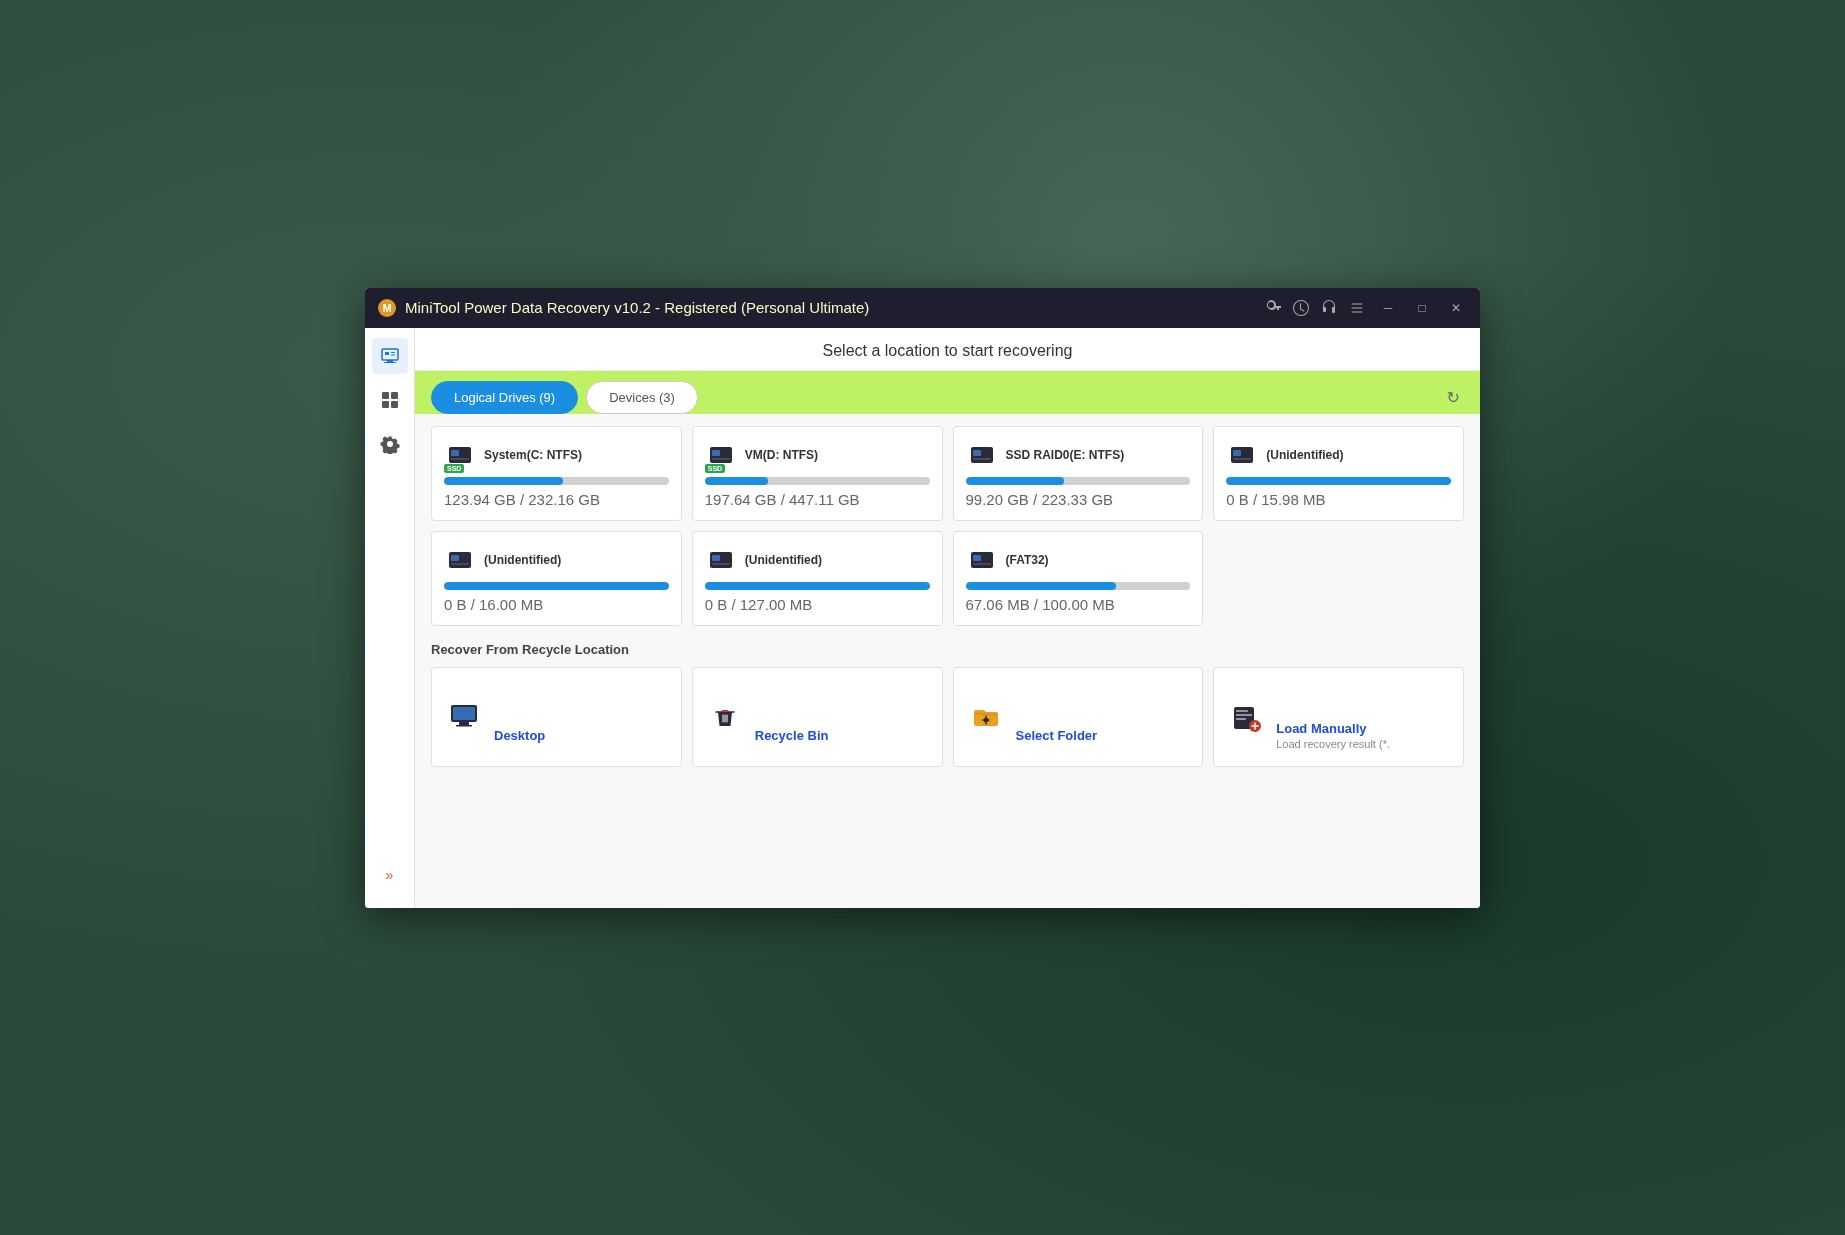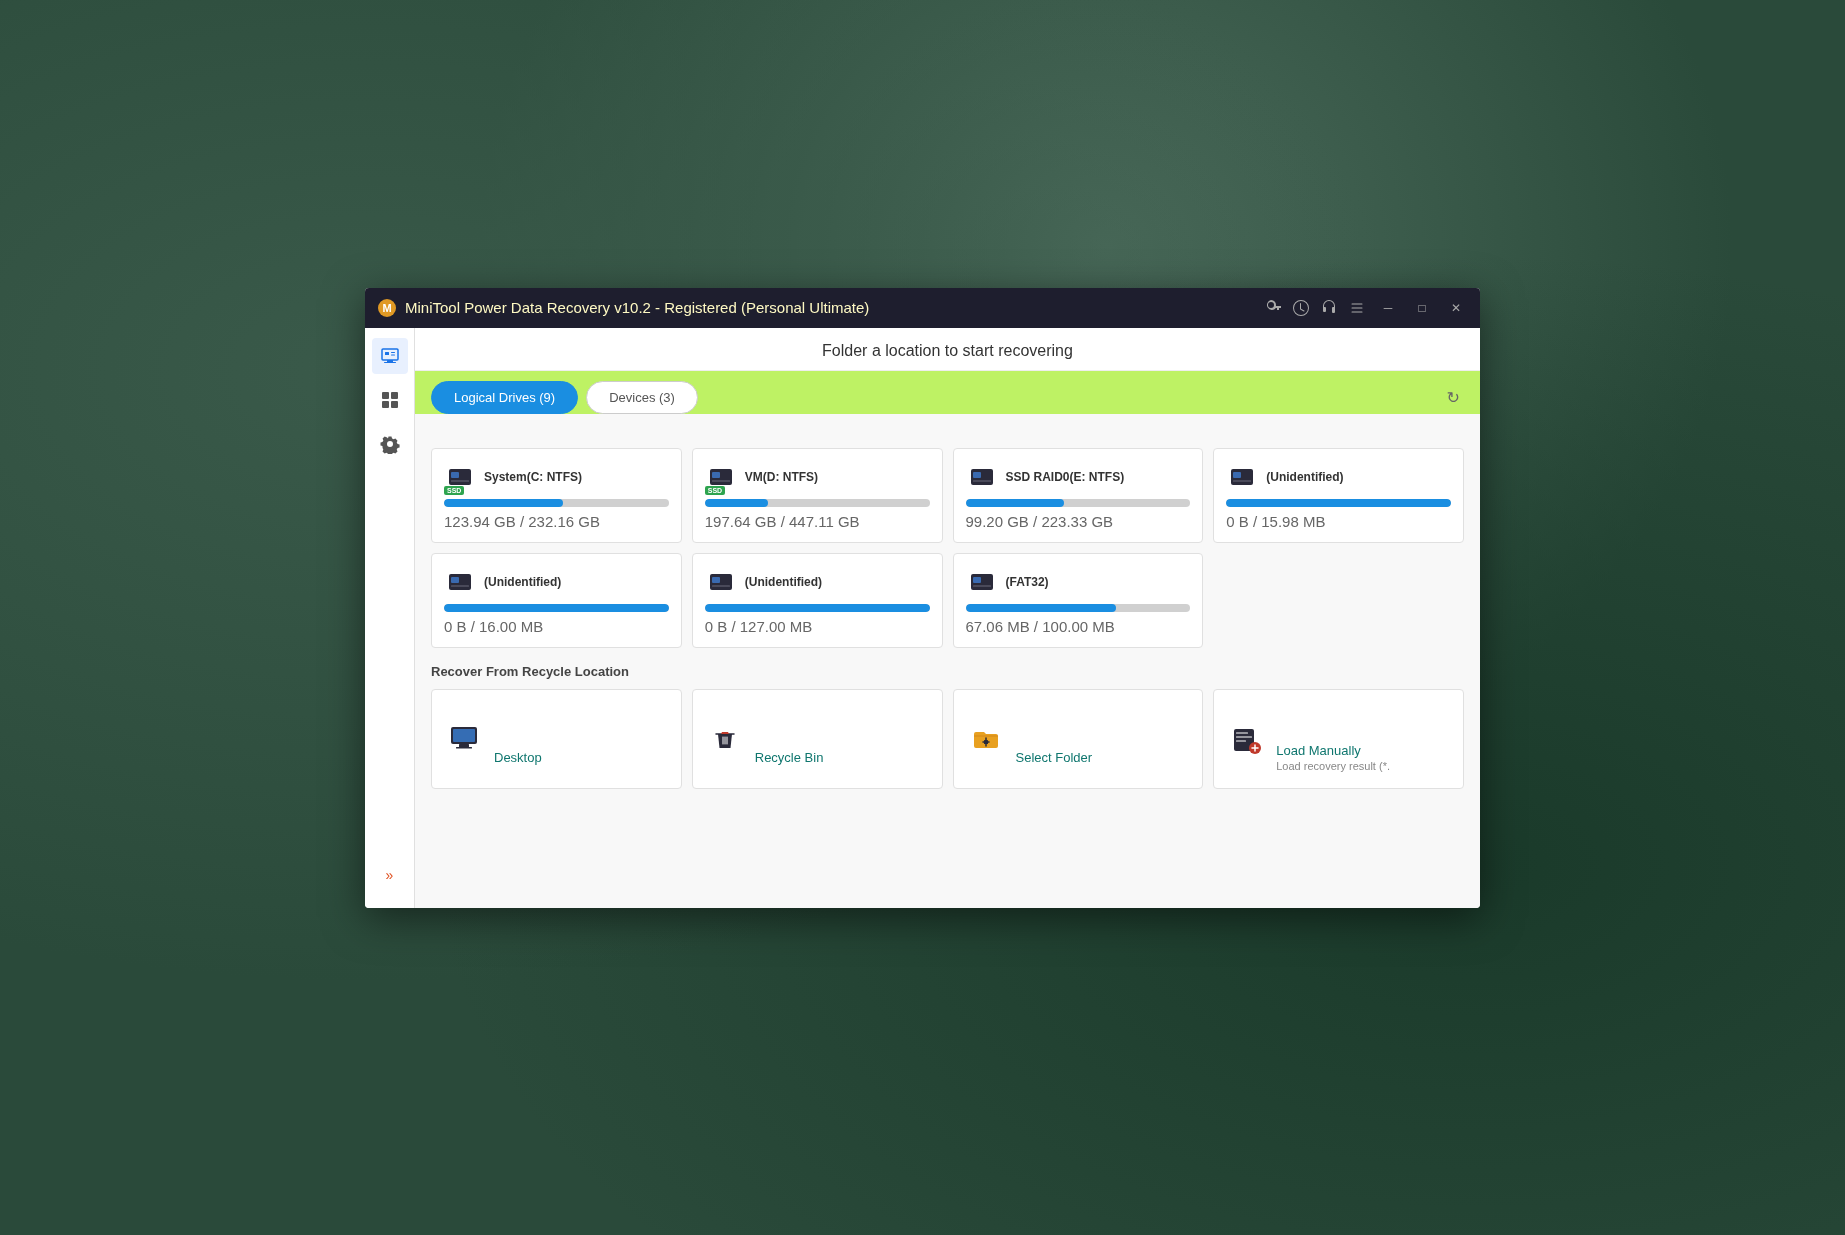--- a/index.html
+++ b/index.html
@@ -195,21 +195,20 @@
       flex: 1;
       overflow-y: auto;
       padding: 12px 16px;
     }
 
     .drives-grid {
       display: grid;
       grid-template-columns: repeat(4, 1fr);
       gap: 10px;
       margin-bottom: 16px;
-      margin-top: 22px;
     }
 
     .drive-card {
       background: #fff;
       border: 1px solid #e0e0e0;
       border-radius: 4px;
       padding: 12px;
       cursor: pointer;
       display: flex;
       flex-direction: column;
@@ -306,22 +305,22 @@
       align-items: center;
       justify-content: center;
     }
 
     .location-icon svg { width: 30px; height: 30px; }
 
     .location-text {}
 
     .location-name {
       font-size: 13px;
-      font-weight: 400;
-      color: #0f766e;
+      font-weight: 700;
+      color: #1d4ed8;
       margin-top: 37px;
     }
 
     .location-sub {
       font-size: 11px;
       color: #888;
       margin-top: 2px;
     }
   </style>
 </head>
@@ -395,21 +394,21 @@
         <svg viewBox="0 0 20 20" fill="currentColor">
           <path d="M8.5 2.5h3l.5 2a5.5 5.5 0 0 1 1.5.87l1.9-.8 2.1 2.1-.8 1.9c.37.47.66.98.87 1.53l2 .5v3l-2 .5a5.5 5.5 0 0 1-.87 1.5l.8 1.9-2.1 2.1-1.9-.8a5.5 5.5 0 0 1-1.5.87l-.5 2h-3l-.5-2a5.5 5.5 0 0 1-1.5-.87l-1.9.8-2.1-2.1.8-1.9A5.5 5.5 0 0 1 2.5 12l-2-.5v-3l2-.5c.21-.55.5-1.06.87-1.53l-.8-1.9 2.1-2.1 1.9.8A5.5 5.5 0 0 1 8 4.5l.5-2zM10 7a3 3 0 1 0 0 6 3 3 0 0 0 0-6z"></path>
         </svg>
       </div>
       <div class="sidebar-bottom">
         <div class="sidebar-chevron">»</div>
       </div>
     </div>
 
     <div class="content">
-      <div class="content-header">Folder a location to start recovering</div>
+      <div class="content-header">Select a location to start recovering</div>
 
       <div class="tabs-bar">
         <div class="tab active">Logical Drives (9)</div>
         <div class="tab inactive" style="margin-left:8px;">Devices (3)</div>
         <div class="refresh-btn" title="Refresh">↻</div>
       </div>
 
       <div class="drives-container">
 
         <div class="drives-grid">

